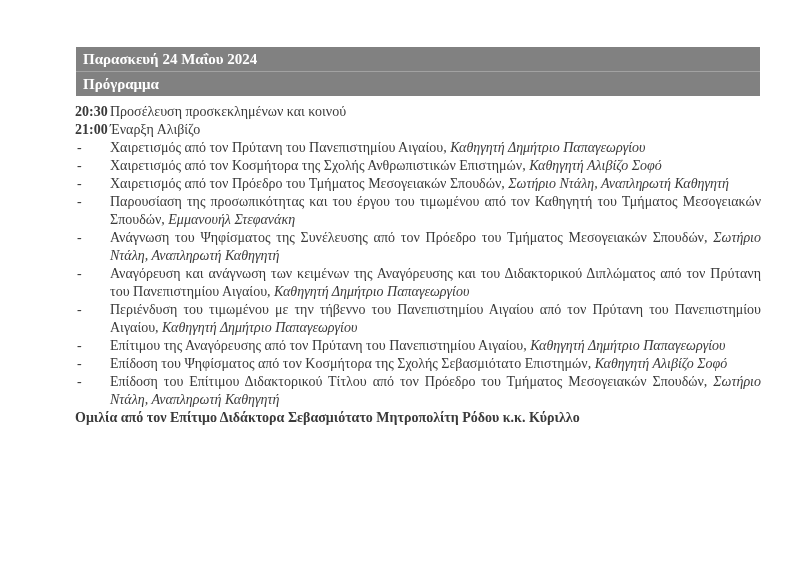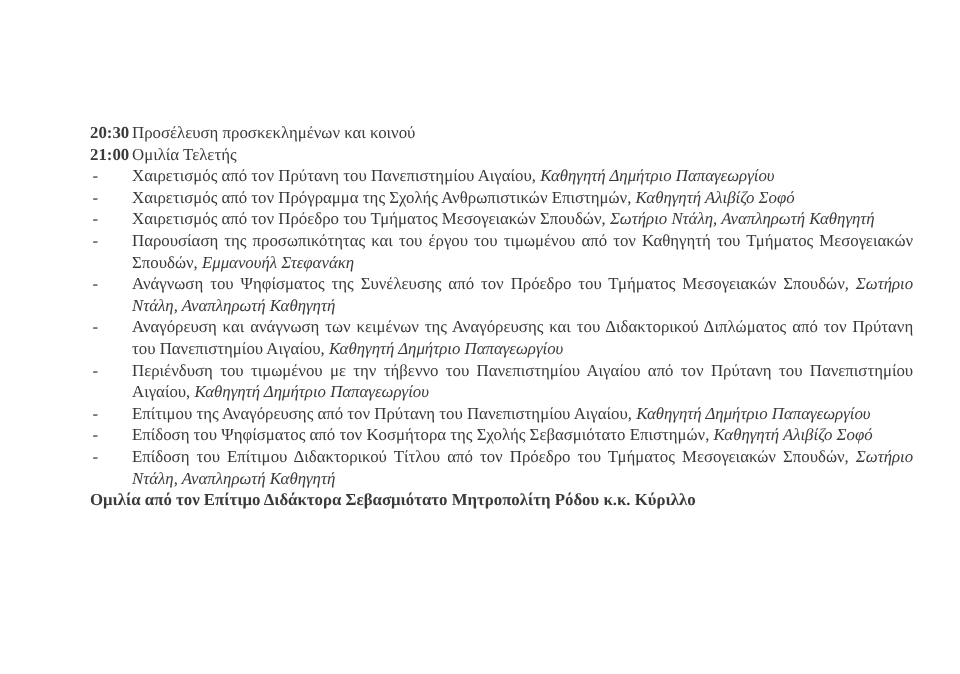--- a/index.html
+++ b/index.html
@@ -49,40 +49,44 @@
   .dash { position: absolute; left: 2px; top: 0; }
   .speaker { font-style: italic; font-family: Liberation Serif, serif; }
   .bold-line { font-weight: bold; }
   .spacer { height: 18px; }
 </style>
 </head>
 <body>
 
 <div class="page">
 
+  <div class="header-bar">
+    <div class="header-row first">Παρασκευή 24 Μαΐου 2024</div>
+    <div class="header-row">Πρόγραμμα</div>
+  </div>
 
   <div class="content">
 
     <div class="time-row">
       <span class="time-label">20:30</span>
       <span class="time-text">Προσέλευση προσκεκλημένων και κοινού</span>
     </div>
     <div class="time-row">
       <span class="time-label">21:00</span>
-      <span class="time-text">Ομιλία Τελετής</span>
+      <span class="time-text">Έναρξη Αλιβίζο</span>
     </div>
 
     <div class="bullet">
       <span class="dash">-</span>
       <span class="txt">Χαιρετισμός από τον Πρύτανη του Πανεπιστημίου Αιγαίου,</span>
       <span class="speaker">Καθηγητή Δημήτριο Παπαγεωργίου</span>
     </div>
     <div class="bullet">
       <span class="dash">-</span>
-      <span class="txt">Χαιρετισμός από τον Πρόγραμμα της Σχολής Ανθρωπιστικών Επιστημών,</span>
+      <span class="txt">Χαιρετισμός από τον Κοσμήτορα της Σχολής Ανθρωπιστικών Επιστημών,</span>
       <span class="speaker">Καθηγητή Αλιβίζο Σοφό</span>
     </div>
     <div class="bullet">
       <span class="dash">-</span>
       <span class="txt">Χαιρετισμός από τον Πρόεδρο του Τμήματος Μεσογειακών Σπουδών,</span>
       <span class="speaker">Σωτήριο Ντάλη, Αναπληρωτή Καθηγητή</span>
     </div>
     <div class="bullet">
       <span class="dash">-</span>
       <span class="txt">Παρουσίαση της προσωπικότητας και του έργου του τιμωμένου από τον Καθηγητή του Τμήματος Μεσογειακών Σπουδών,</span>

